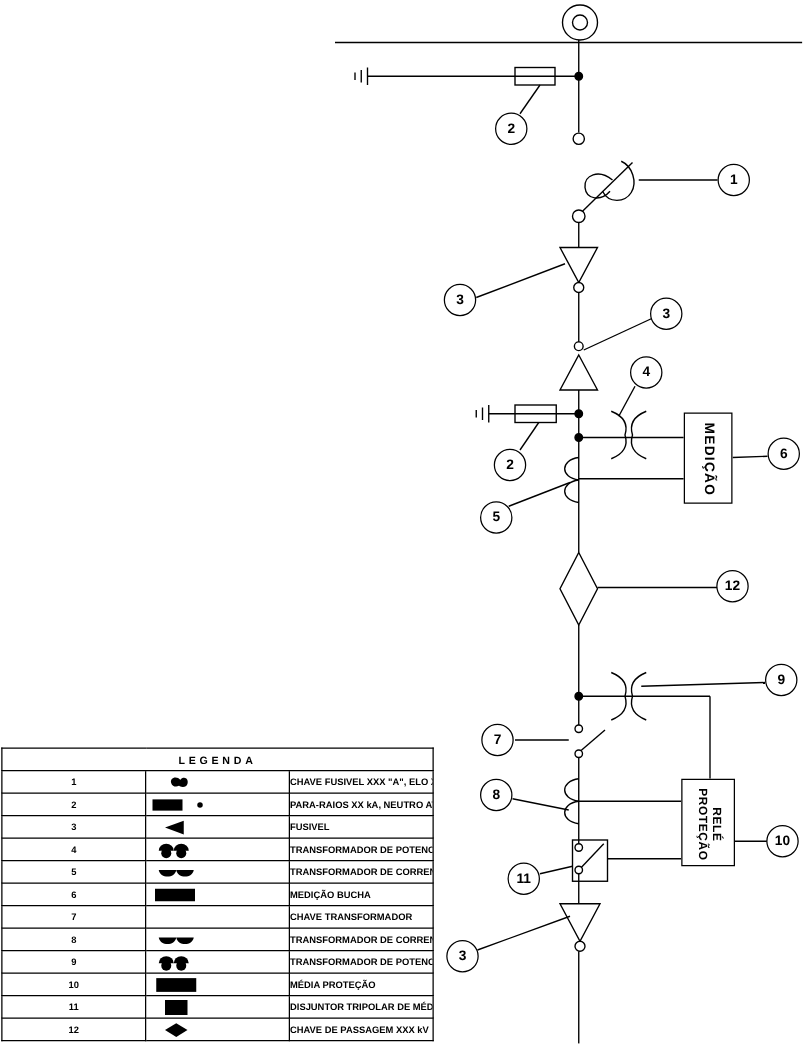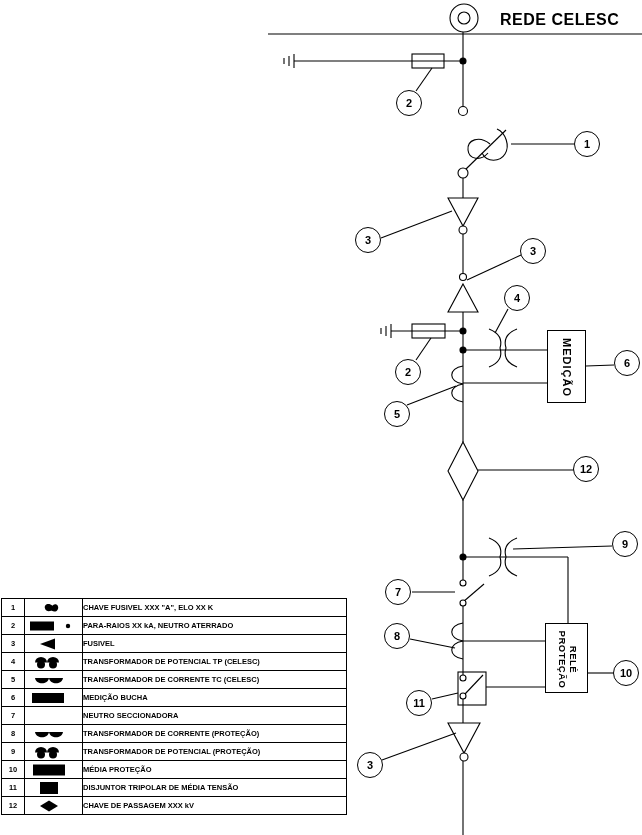--- a/index.html
+++ b/index.html
@@ -157,21 +157,20 @@
       <path d="M432,699 L458,693"></path>
     </g>
 
     <g>
       <polygon points="448,723 480,723 464,753" class="mask" style="stroke:#000"></polygon>
       <circle cx="464" cy="757" r="4" class="mask"></circle>
       <path d="M382,760 L456,733"></path>
     </g>
   </svg>
 
-  <div class="page-title">REDE CELESC</div>
 
   <div class="fbox medicao-box">
     <div class="rot">MEDIÇÃO</div>
   </div>
   <div class="fbox rele-box">
     <div class="rot">
       <span>RELÉ</span>
       <span>PROTEÇÃO</span>
     </div>
   </div>
@@ -246,20 +245,23 @@
           <path d="M28.5,2.5 L31.5,5.5"></path>
       </symbol>
       <symbol id="sym-bushing" viewBox="0 0 50 16">
         <polygon points="24,2.5 33,8 24,13.5 15,8"></polygon>
       </symbol>
     </defs>
   </svg>
 
   <table class="legend">
     <tbody>
+        <tr>
+          <th colspan="3">LEGENDA</th>
+        </tr>
     <tr>
       <td class="lnum">1</td>
       <td class="lsym">
             <svg width="50" height="16">
               <use href="#sym-fuse-cutout"></use>
             </svg>
           </td>
       <td class="ldesc">CHAVE FUSIVEL  XXX "A", ELO XX K</td>
         </tr>
     <tr>
@@ -307,21 +309,21 @@
           </td>
       <td class="ldesc">MEDIÇÃO BUCHA</td>
         </tr>
     <tr>
       <td class="lnum">7</td>
       <td class="lsym">
             <svg width="50" height="16">
               <use href="#sym-disconnect-switch"></use>
             </svg>
           </td>
-      <td class="ldesc">NEUTRO SECCIONADORA</td>
+      <td class="ldesc">CHAVE TRANSFORMADOR</td>
         </tr>
     <tr>
       <td class="lnum">8</td>
       <td class="lsym">
             <svg width="50" height="16">
               <use href="#sym-current-transformer"></use>
             </svg>
           </td>
       <td class="ldesc">TRANSFORMADOR DE CORRENTE (PROTEÇÃO)</td>
         </tr>

